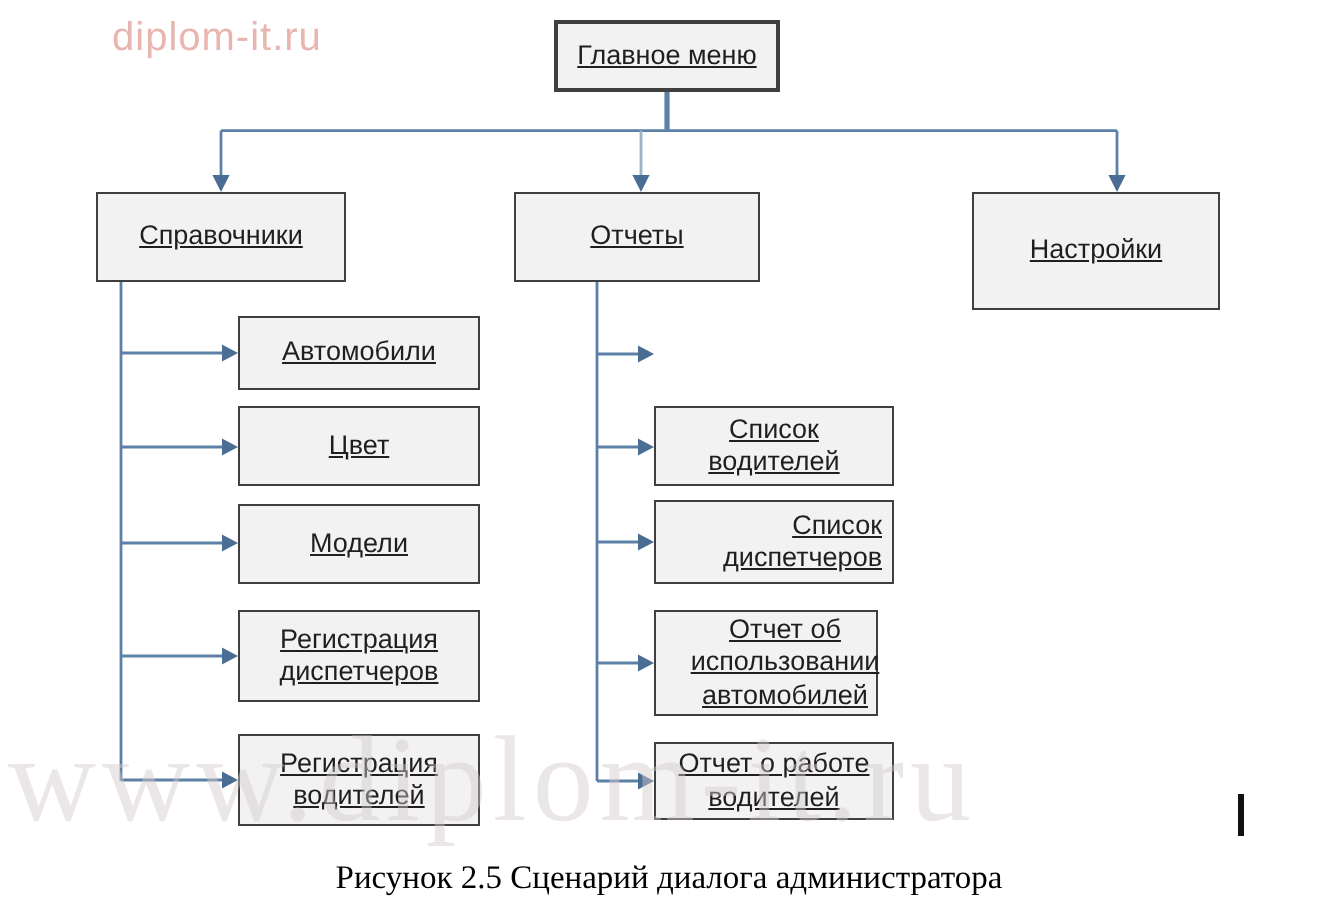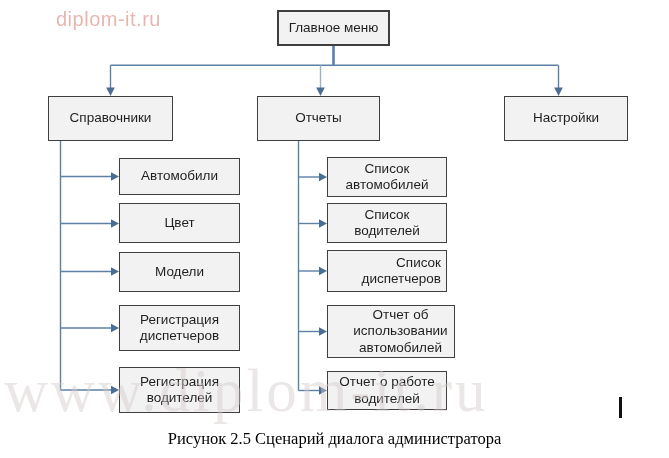--- a/index.html
+++ b/index.html
@@ -13,20 +13,21 @@
   .node{
     position:absolute;
     box-sizing:border-box;
     background:var(--box-fill,#f2f2f2);
     border:1.5px solid var(--box-border,#3f3f3f);
     display:flex;align-items:center;justify-content:center;
     text-align:center;
     font-size:13.5px;line-height:1.22;
     color:#1f1f1f;
     padding:2px 5px;
+    text-decoration:underline;
   }
   .node.root{border-width:2px;}
   #connector-layer{position:absolute;left:0;top:0;}
   .conn{stroke:var(--connector,#5d81a6);stroke-width:1.4;fill:none;}
   .conn.trunk{stroke-width:2.6;}
   .conn.light{stroke:#9db2c4;}
   .arrow{fill:var(--arrow,#4a6d93);stroke:none;}
   #logo-watermark{
     position:absolute;left:14px;top:8px;
     font-size:20px;letter-spacing:0.5px;
@@ -93,32 +94,31 @@
     <path class="conn" d="M298.5,331.5 H319.5"></path>
     <polygon class="arrow" points="319,327.2 319,335.8 327,331.5"></polygon>
     <path class="conn" d="M298.5,390.5 H319.5"></path>
     <polygon class="arrow" points="319,386.2 319,394.8 327,390.5"></polygon>
   </svg>
 
   <div class="node root" style="left:277px;top:10px;width:113px;height:36px;">Главное меню</div>
 
   <div class="node" style="left:48px;top:96px;width:125px;height:45px;">Справочники</div>
   <div class="node" style="left:257px;top:96px;width:123px;height:45px;">Отчеты</div>
-  <div class="node" style="left:504px;top:96px;width:124px;height:45px;">Настройки</div>
+  <div class="node" style="left:486px;top:96px;width:124px;height:59px;">Настройки</div>
 
   <div class="node" style="left:119px;top:158px;width:121px;height:37px;">Автомобили</div>
   <div class="node" style="left:119px;top:203px;width:121px;height:40px;">Цвет</div>
   <div class="node" style="left:119px;top:305px;width:121px;height:46px;">Регистрация диспетчеров</div>
   <div class="node" style="left:119px;top:252px;width:121px;height:40px;">Модели</div>
   <div class="node" style="left:119px;top:367px;width:121px;height:46px;">Регистрация водителей</div>
 
-  <div class="node" style="left:327px;top:157px;width:120px;height:40px;">Список автомобилей</div>
   <div class="node" style="left:327px;top:203px;width:120px;height:40px;">Список водителей</div>
   <div class="node" style="left:327px;top:250px;width:120px;height:42px;text-align:right;">Список диспетчеров</div>
-  <div class="node" style="left:327px;top:305px;width:128px;height:53px;padding-left:24px;">Отчет об использовании автомобилей</div>
+  <div class="node" style="left:327px;top:305px;width:112px;height:53px;padding-left:24px;">Отчет об использовании автомобилей</div>
   <div class="node" style="left:327px;top:371px;width:120px;height:39px;">Отчет о работе водителей</div>
 
   <div id="big-watermark">www.diplom-it.ru</div>
 
   <div id="text-cursor"></div>
 
   <div id="caption">Рисунок 2.5 Сценарий диалога администратора</div>
 
 </div>
 

